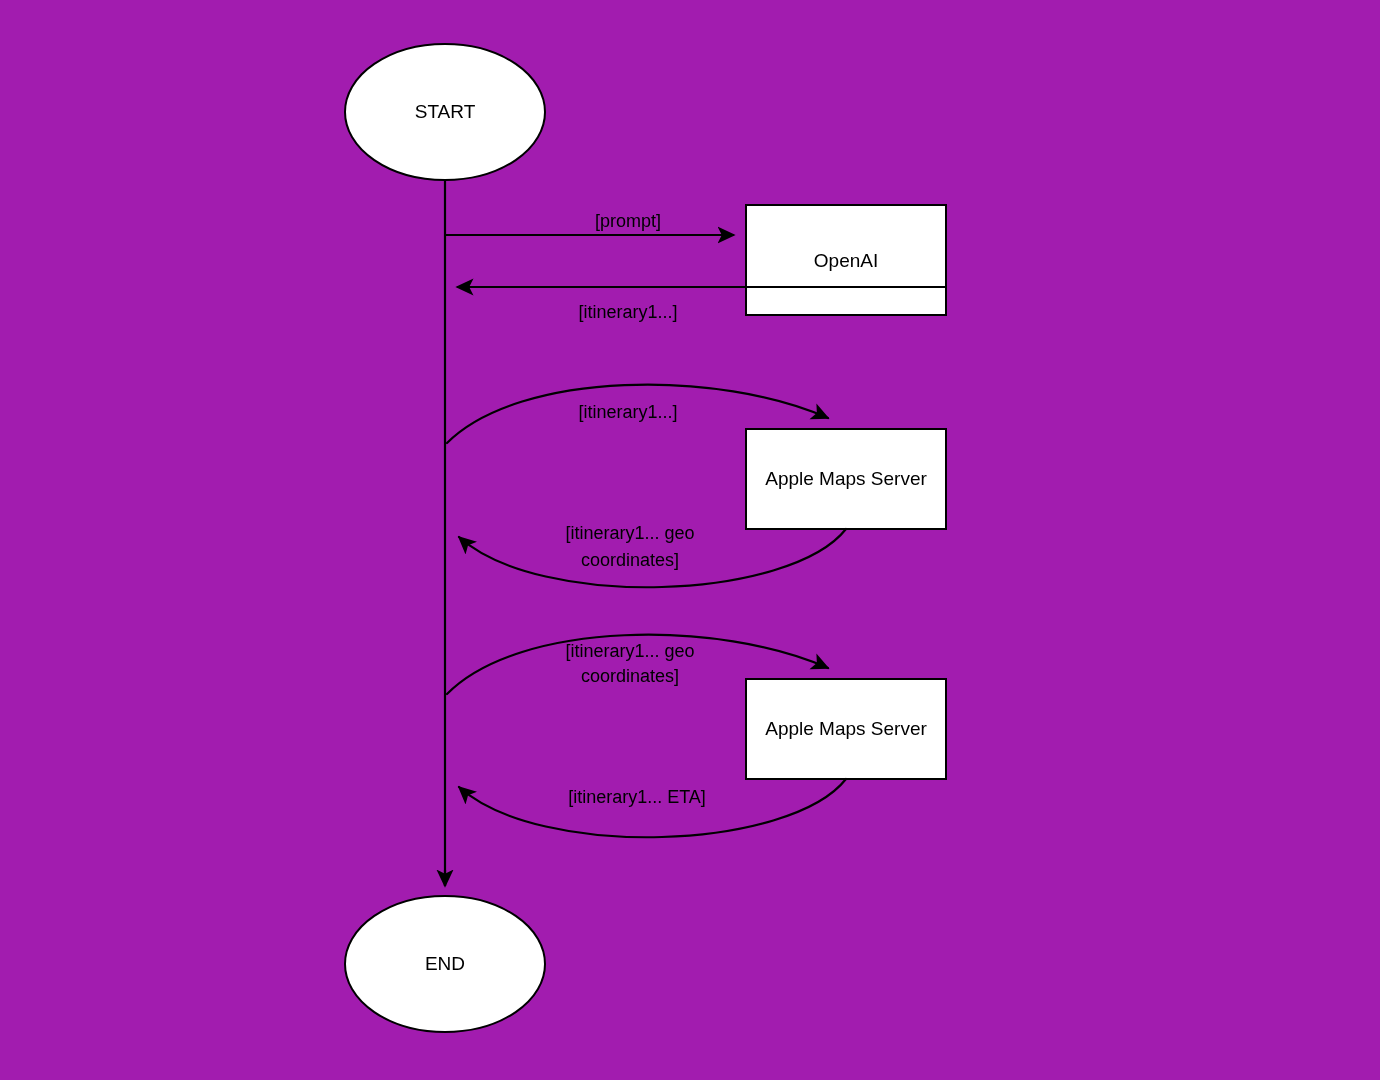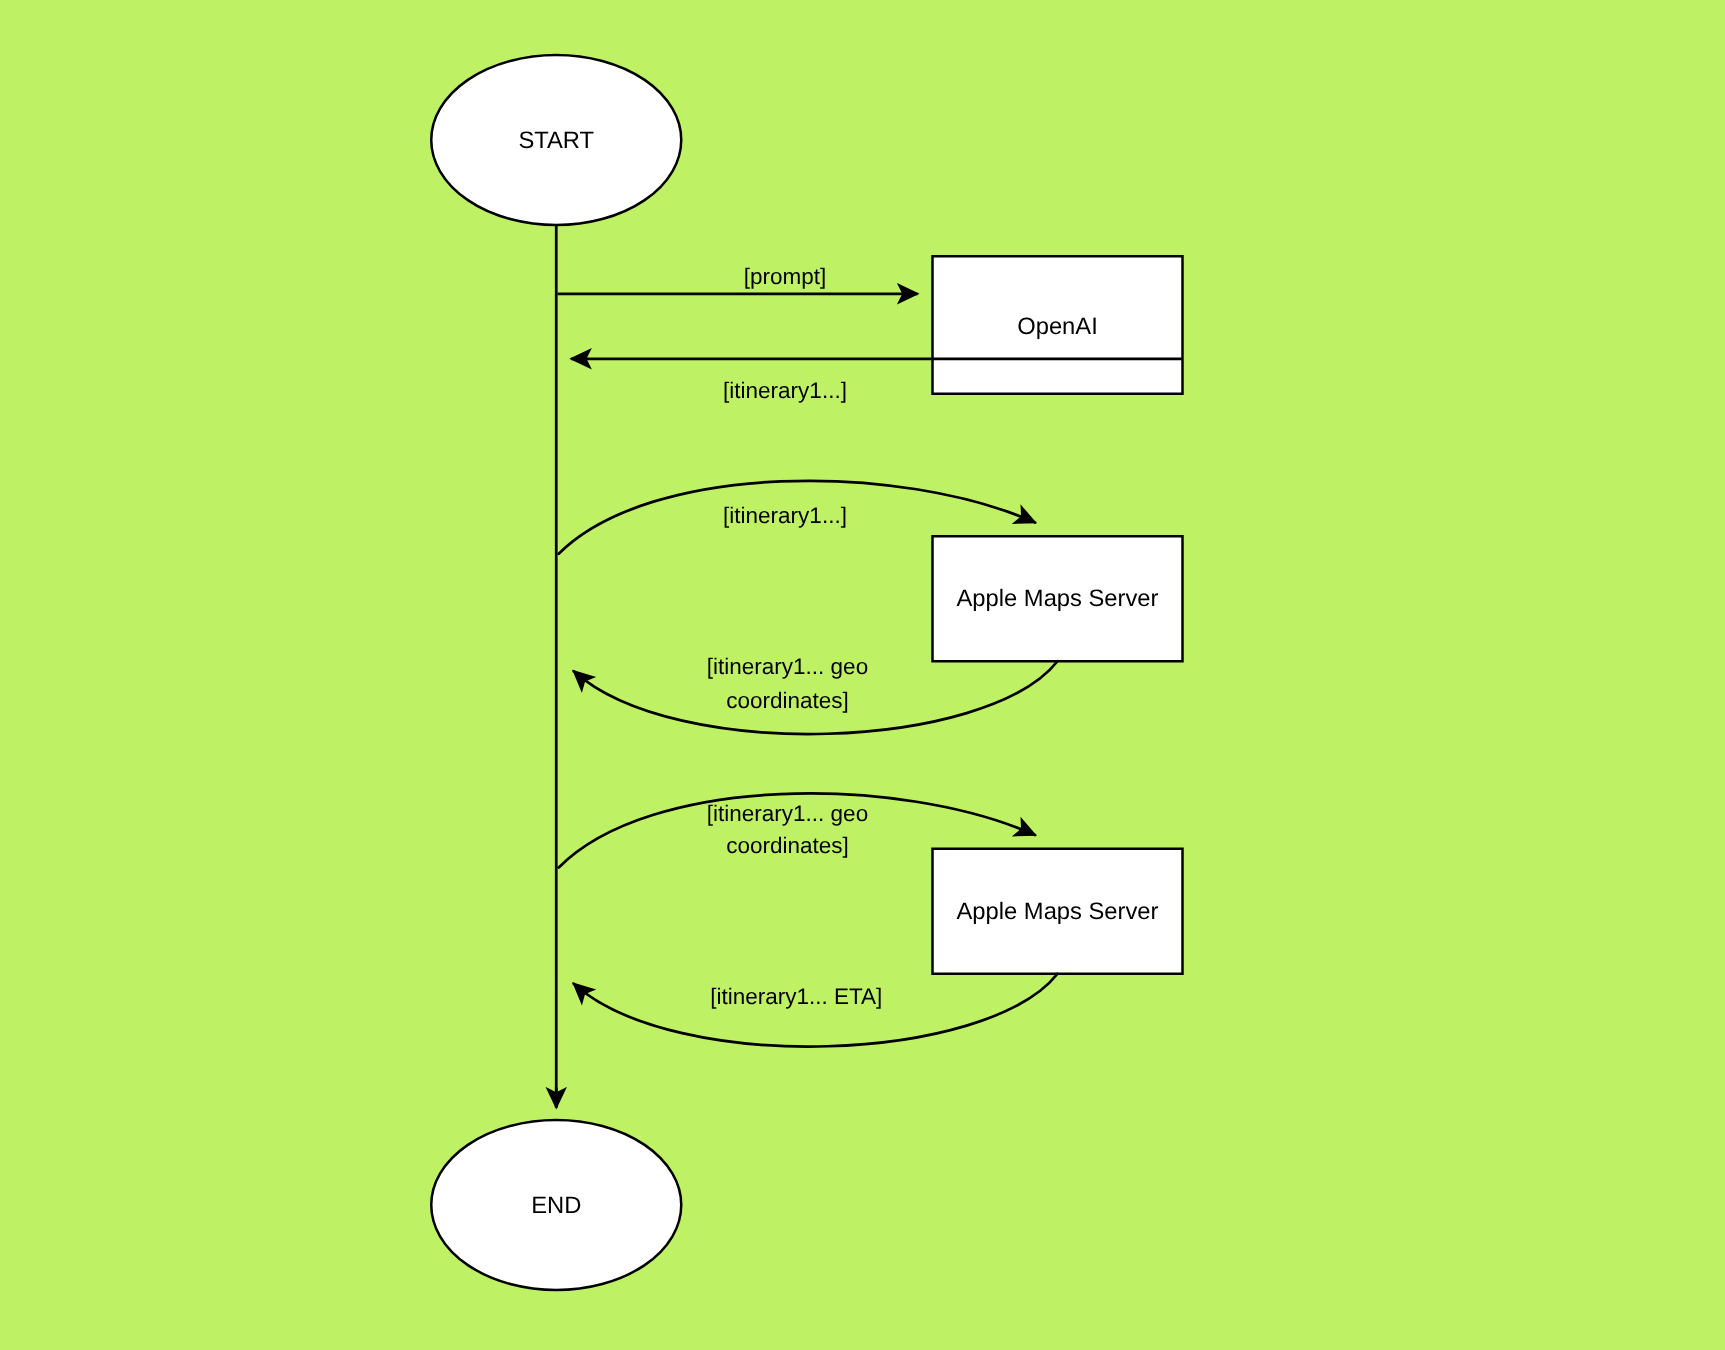--- a/index.html
+++ b/index.html
@@ -11,21 +11,21 @@
   body {
     width: 1380px;
     height: 1080px;
     overflow: hidden;
     font-family: "Liberation Sans", sans-serif;
   }
   #canvas-wrap {
     position: relative;
     width: 1380px;
     height: 1080px;
-    background: #bef264;
+    background: #a21caf;
   }
   svg#diagram {
     position: absolute;
     top: 0;
     left: 0;
     width: 1380px;
     height: 1080px;
     display: block;
   }
   .node-shape {

